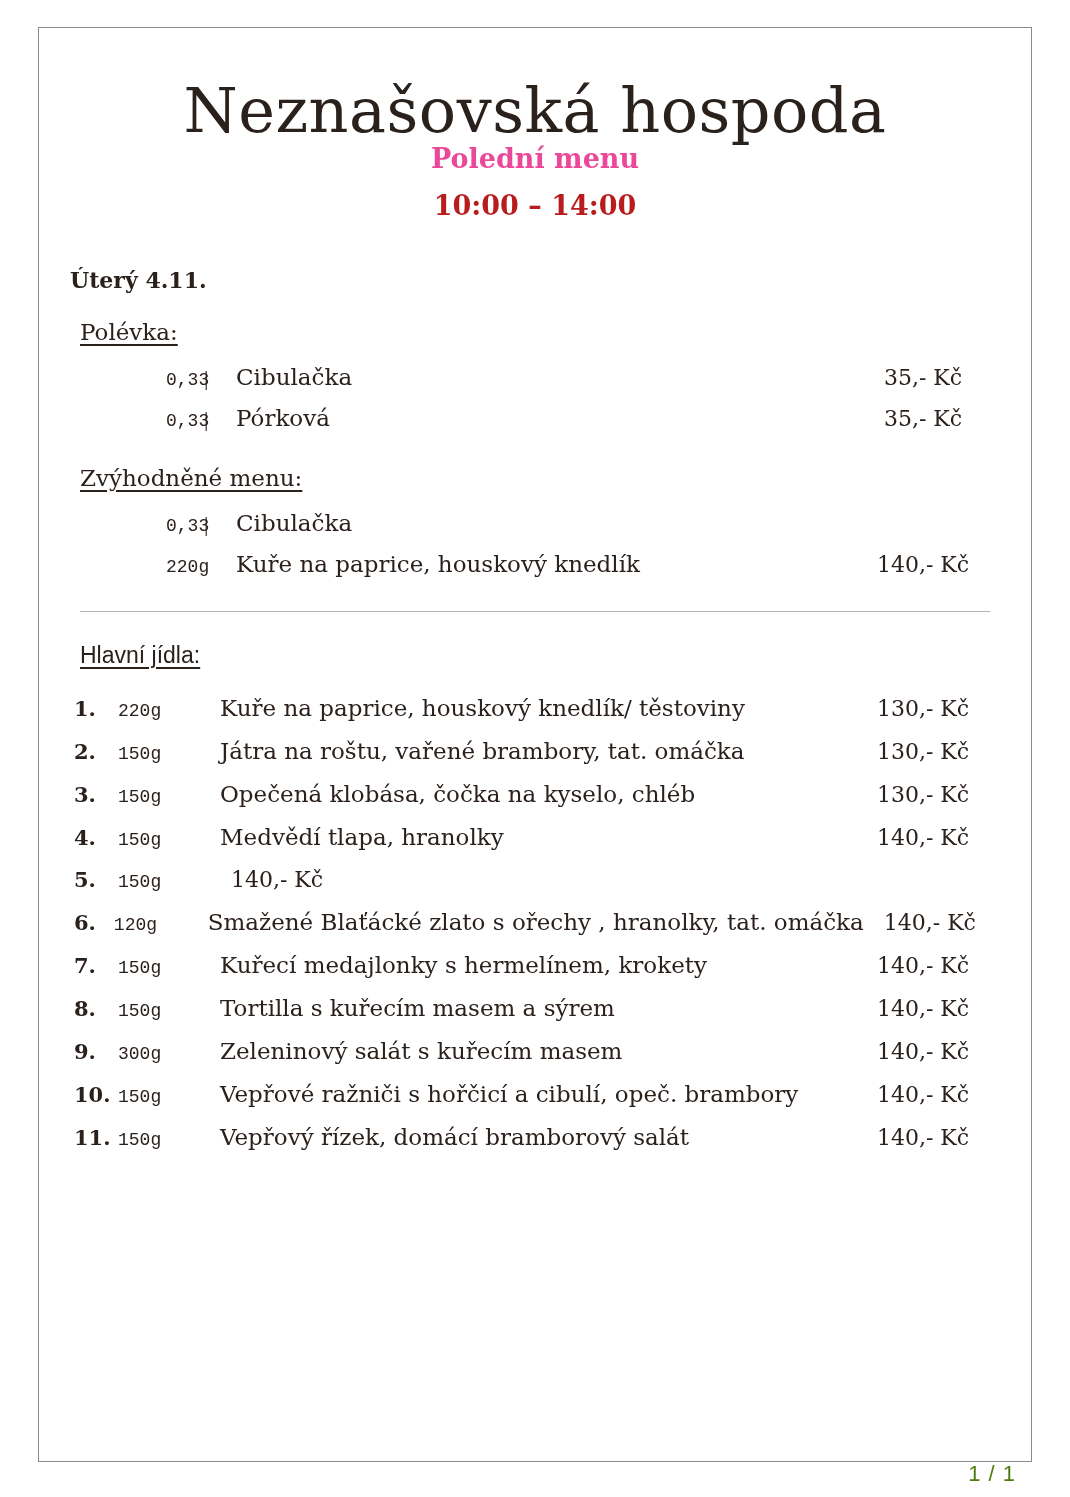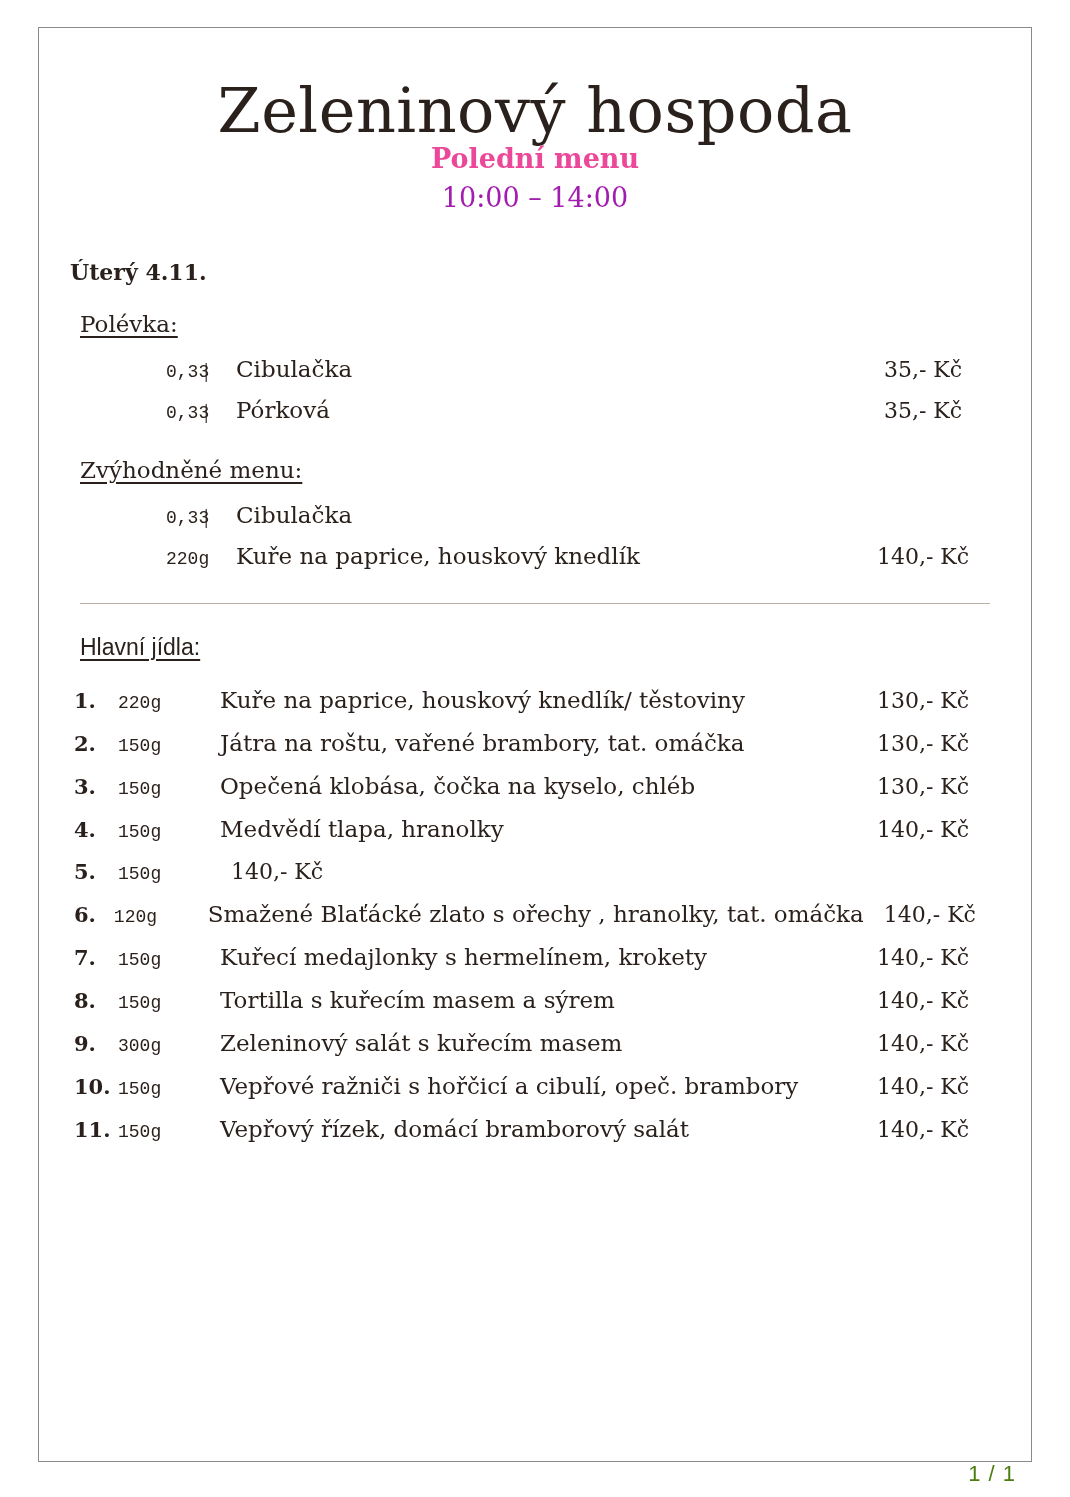--- a/index.html
+++ b/index.html
@@ -58,24 +58,24 @@
     text-align: center;
     font-family: "DejaVu Serif", "Liberation Serif", serif;
     font-weight: bold;
     font-size: 27px;
     color: #ec4899;
   }
 
   .hours {
     text-align: center;
     font-family: "DejaVu Serif", "Liberation Serif", serif;
-    font-weight: normal;
+    font-weight: bold;
     font-size: 27px;
-    margin-top: 8px;
-    color: #a21caf;
+    margin-top: 16px;
+    color: #b91c1c;
   }
 
   .day {
     font-family: "DejaVu Serif", "Liberation Serif", serif;
     font-weight: bold;
     font-size: 22px;
     margin-top: 46px;
     color: #2b211c;
   }
 
@@ -187,21 +187,21 @@
   }
 </style>
 </head>
 <body>
 
 <div class="page">
   <div class="page-border"></div>
 
   <div class="content">
 
-    <div class="doc-title">Zeleninový hospoda</div>
+    <div class="doc-title">Neznašovská hospoda</div>
 
     <div class="subtitle">Polední menu</div>
     <div class="hours">10:00 – 14:00</div>
 
     <div class="day">Úterý 4.11.</div>
 
     <div class="section-head">Polévka:</div>
     <div class="rows">
 
       <div class="row indent">

